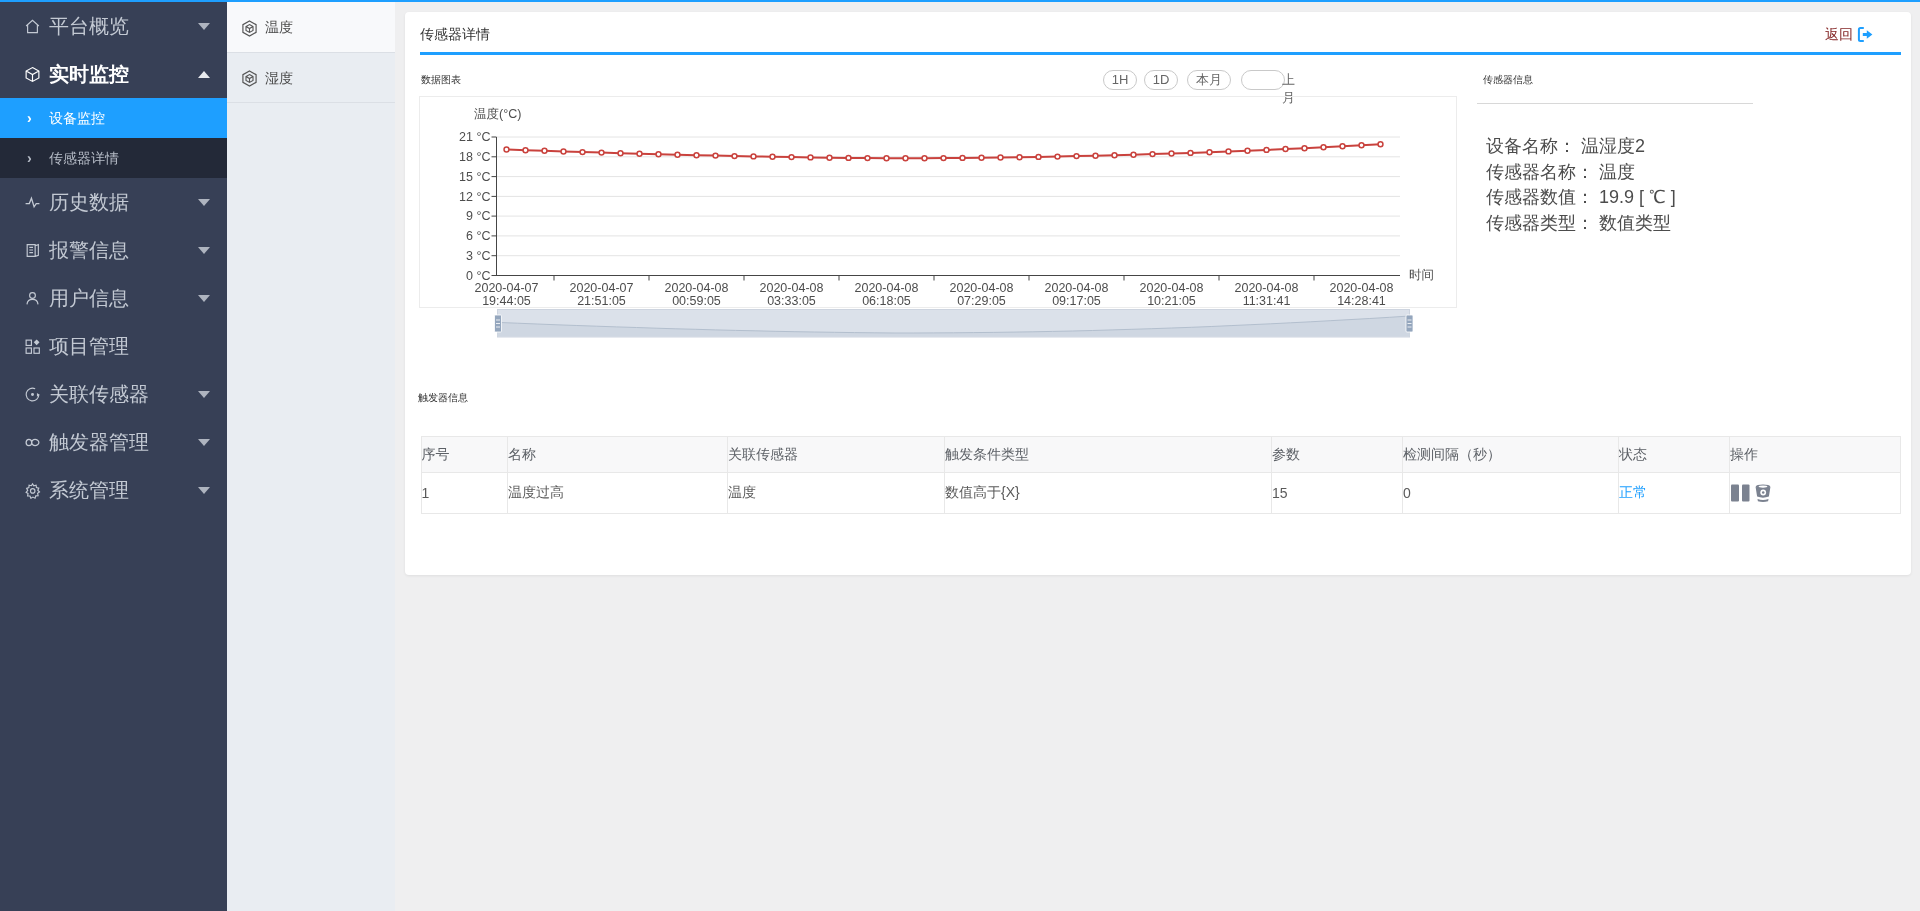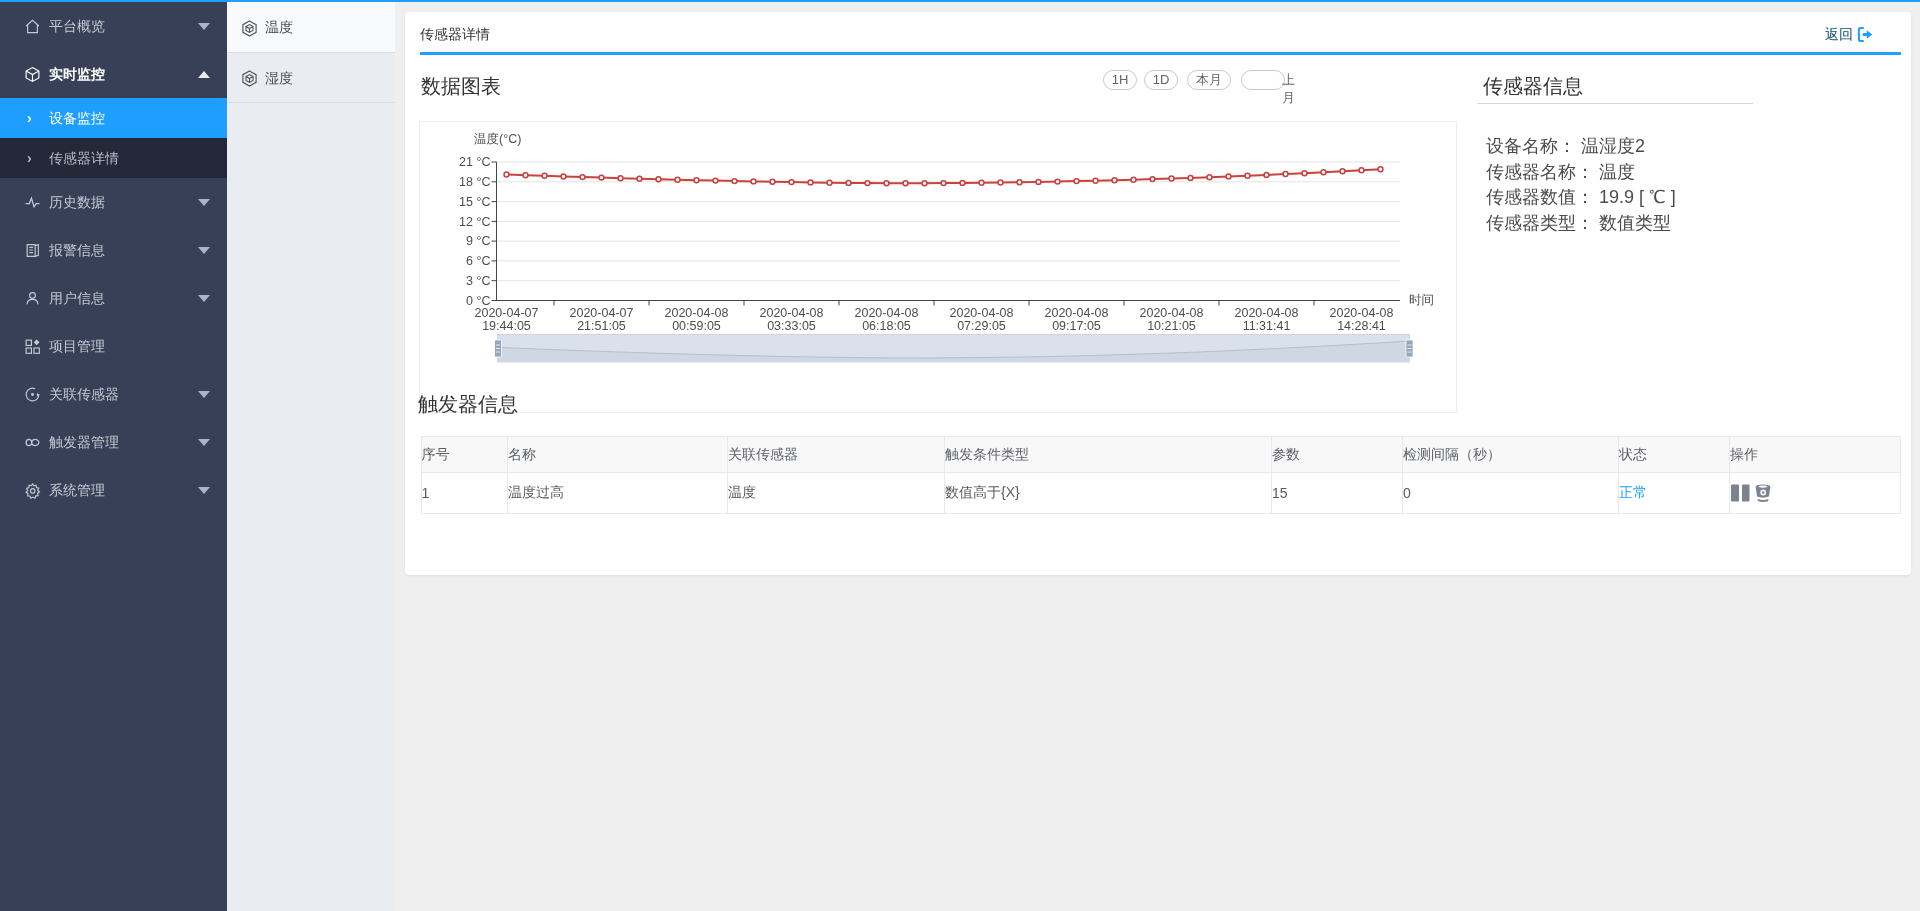--- a/index.html
+++ b/index.html
@@ -2,21 +2,21 @@
 <html lang="zh"><head>
 <meta charset="utf-8">
 <title>传感器详情</title>
 <style>
 * { margin:0; padding:0; box-sizing:border-box; }
 html,body { width:1920px; height:911px; overflow:hidden; font-family:"Liberation Sans",sans-serif; }
 body { background:#efeff0; }
 #topbar { position:absolute; left:0; top:0; width:1920px; height:2px; background:#1e9fff; z-index:9; }
 
 #side1 { position:absolute; left:0; top:2px; width:227px; height:909px; background:#374056; }
-.m-item { position:relative; height:48px; line-height:48px; color:#c3c9d3; font-size:14px; }
+.m-item { position:relative; height:48px; line-height:48px; color:#c3c9d3; font-size:20px; }
 .m-item .mico { position:absolute; left:24px; top:50%; margin-top:-8px; width:17px; height:17px; }
 .m-item .mtx { position:absolute; left:49px; top:0; }
 .m-item .arr { position:absolute; right:17px; top:50%; margin-top:-3px; width:0; height:0;
   border-left:6px solid transparent; border-right:6px solid transparent; border-top:7px solid #aeb4bf; }
 .m-item .arr.up { border-top:none; border-bottom:7px solid #e8eaee; }
 .m-item.on { color:#fff; font-weight:bold; }
 .s-item { position:relative; height:40px; line-height:40px; font-size:14px; color:#b6bcc7; }
 .s-item .chev { position:absolute; left:27px; top:0; font-size:14px; font-weight:bold; }
 .s-item .mtx { position:absolute; left:49px; top:0; }
 .s-item.sel { background:#1e9fff; color:#fff; }
@@ -24,28 +24,28 @@
 
 #side2 { position:absolute; left:227px; top:2px; width:168px; height:909px; background:#e9edf2; }
 .t-item { position:relative; height:50px; line-height:50px; font-size:14px; color:#4a4a4a; border-bottom:1px solid #dbdfe5; }
 .t-item .mtx { position:absolute; left:38px; top:0; }
 .t-item.sel { background:#f8f9fb; height:51px; line-height:51px; }
 
 #main { position:absolute; left:395px; top:2px; width:1525px; height:909px; background:#efeff0; }
 #card { position:absolute; left:10px; top:10px; width:1506px; height:563px; background:#fff; border-radius:4px; box-shadow:0 1px 3px rgba(0,0,0,.07); }
 #chead { position:absolute; left:15px; top:0; right:10px; height:43px; line-height:45px; font-size:14px; color:#333;
   border-bottom:3px solid #1e9fff; }
-#back { position:absolute; right:28px; top:0; color:#0c4a6e; font-size:14px; }
+#back { position:absolute; right:28px; top:0; color:#7f1d1d; font-size:14px; }
 #back svg { vertical-align:-2px; }
-.lbl { position:absolute; font-size:20px; color:#333; }
+.lbl { position:absolute; font-size:10px; color:#333; }
 
 .tbtn { position:absolute; top:58px; height:20px; line-height:18px; border:1px solid #c9c9c9; border-radius:10px;
   background:#fff; color:#666; font-size:13px; text-align:center; }
 
-#chartbox { position:absolute; left:14px; top:109px; width:1038px; height:292px; border:1px solid #ececec; }
+#chartbox { position:absolute; left:14px; top:84px; width:1038px; height:212px; border:1px solid #ececec; }
 
 #sinfo { position:absolute; left:1081px; top:122px; font-size:18px; color:#4c4c4c; line-height:25.5px; }
 #sdivider { position:absolute; left:1072px; top:91px; width:276px; height:1px; background:#d8d8d8; }
 
 #trig { position:absolute; left:15.5px; top:424px; width:1479px; border-collapse:collapse; table-layout:fixed; font-size:14px; }
 #trig th, #trig td { border:1px solid #e8e8e8; font-weight:normal; text-align:left; }
 #trig th { background:#f8f8f9; color:#5c6066; height:36px; }
 #trig td { height:41px; color:#5a5a5a; background:#fff; }
 #trig .blue { color:#1e9fff; }
 </style>

